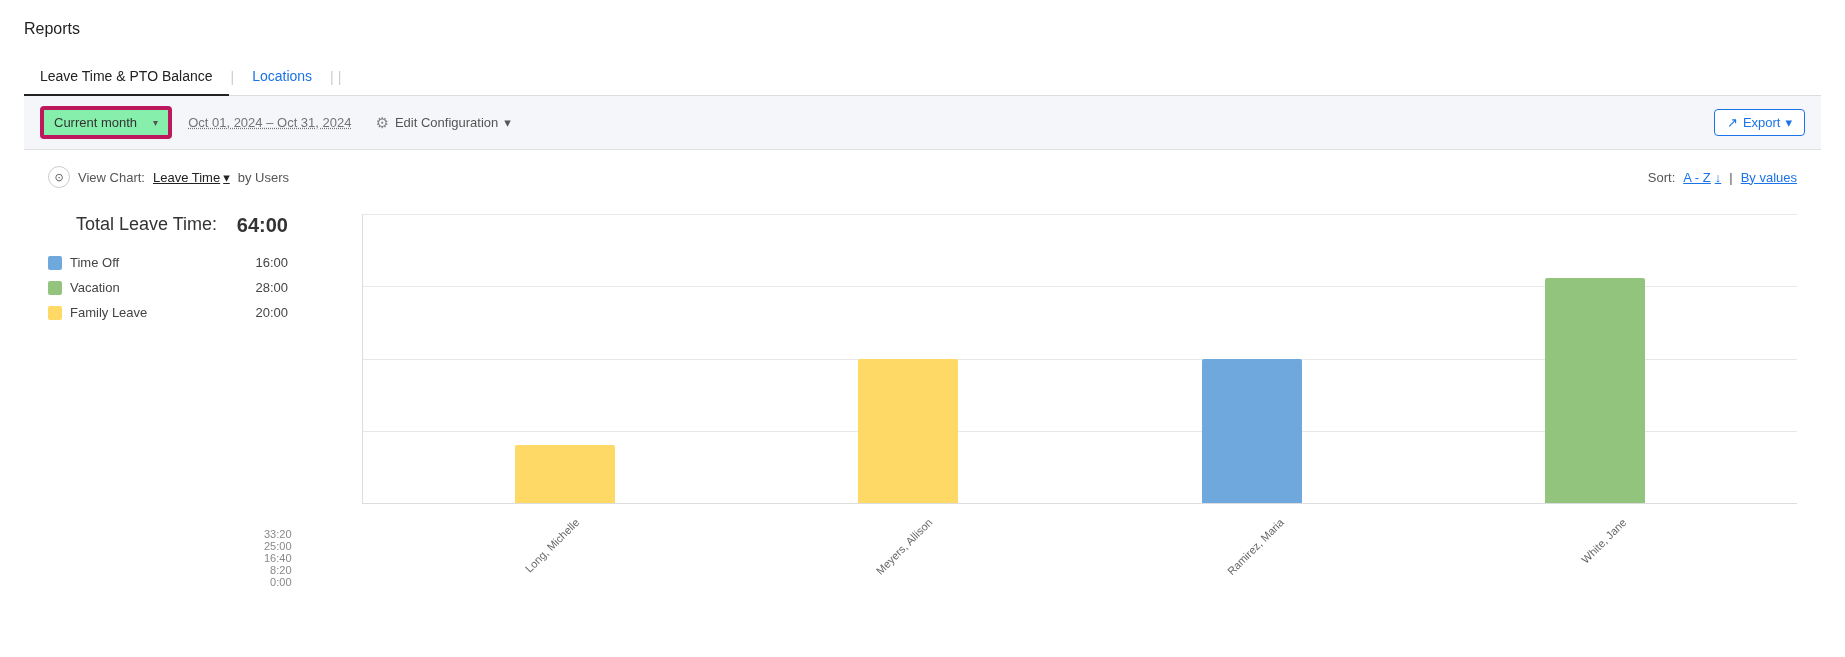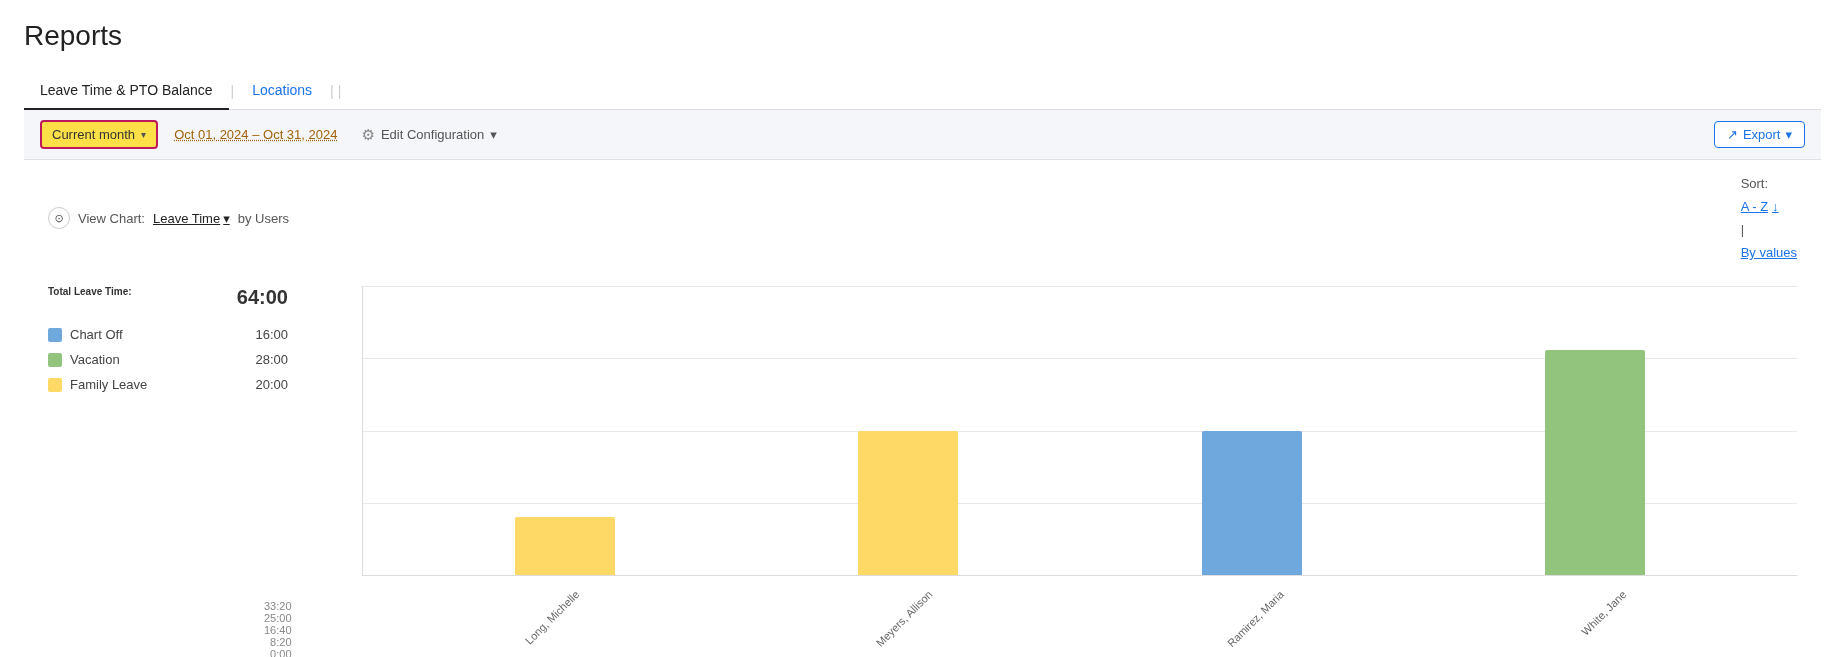--- a/index.html
+++ b/index.html
@@ -1,21 +1,21 @@
 <!DOCTYPE html>
 <html><head>
   <meta charset="utf-8">
   <style>
     * { box-sizing: border-box; margin: 0; padding: 0; }
     body { font-family: Arial, sans-serif; font-size: 14px; color: #333; background: #fff; }
 
     .page { padding: 20px 24px; }
 
     .page-title {
-      font-size: 28px;
+      font-size: 16px;
       font-weight: 400;
       color: #222;
       margin-bottom: 20px;
     }
 
     .tabs {
       display: flex;
       align-items: center;
       border-bottom: 1px solid #ddd;
       margin-bottom: 0;
@@ -48,37 +48,37 @@
       align-items: center;
       padding: 10px 16px;
       background: #f5f6fa;
       border-bottom: 1px solid #e0e0e0;
       gap: 16px;
     }
 
     .filter-dropdown {
       display: flex;
       align-items: center;
-      background: #fde047;
-      border: 2px solid #be185d;
+      background: #86efac;
+      border: 4px solid #be185d;
       border-radius: 4px;
       padding: 5px 10px;
       cursor: pointer;
-      gap: 6px;
+      gap: 16px;
       font-size: 13px;
     }
 
     .filter-dropdown .arrow {
       font-size: 10px;
       color: #555;
     }
 
     .date-range {
       font-size: 13px;
-      color: #a16207;
+      color: #737373;
       text-decoration: underline dotted;
       cursor: pointer;
     }
 
     .edit-config {
       display: flex;
       align-items: center;
       gap: 6px;
       color: #555;
       cursor: pointer;
@@ -148,25 +148,24 @@
       cursor: pointer;
       font-weight: 500;
       display: flex;
       align-items: center;
       gap: 3px;
     }
 
     .sort-row {
       margin-left: auto;
       display: flex;
-      align-items: flex-start;
+      align-items: center;
       gap: 8px;
       font-size: 13px;
       color: #555;
-      flex-direction: column;
     }
 
     .sort-option {
       display: flex;
       align-items: center;
       gap: 4px;
       cursor: pointer;
       color: #1a73e8;
       text-decoration: underline;
     }
@@ -182,22 +181,23 @@
       padding-top: 10px;
     }
 
     .total-leave {
       display: flex;
       justify-content: space-between;
       margin-bottom: 18px;
     }
 
     .total-leave-label {
-      font-weight: 700;
-      font-size: 10px;
+      font-weight: 400;
+      font-size: 18px;
+      margin-left: 28px;
     }
 
     .total-leave-value {
       font-weight: 700;
       font-size: 20px;
     }
 
     .legend-item {
       display: flex;
       align-items: center;
@@ -386,21 +386,21 @@
     <div class="main-content">
       <div class="legend-panel">
         <div class="total-leave">
           <span class="total-leave-label">Total Leave Time:</span>
           <span class="total-leave-value">64:00</span>
         </div>
 
         <div class="legend-item">
           <div class="legend-left">
             <div class="legend-color" style="background:#6fa8dc;"></div>
-            <span class="legend-label">Chart Off</span>
+            <span class="legend-label">Time Off</span>
           </div>
           <span class="legend-value">16:00</span>
         </div>
 
         <div class="legend-item">
           <div class="legend-left">
             <div class="legend-color" style="background:#93c47d;"></div>
             <span class="legend-label">Vacation</span>
           </div>
           <span class="legend-value">28:00</span>

